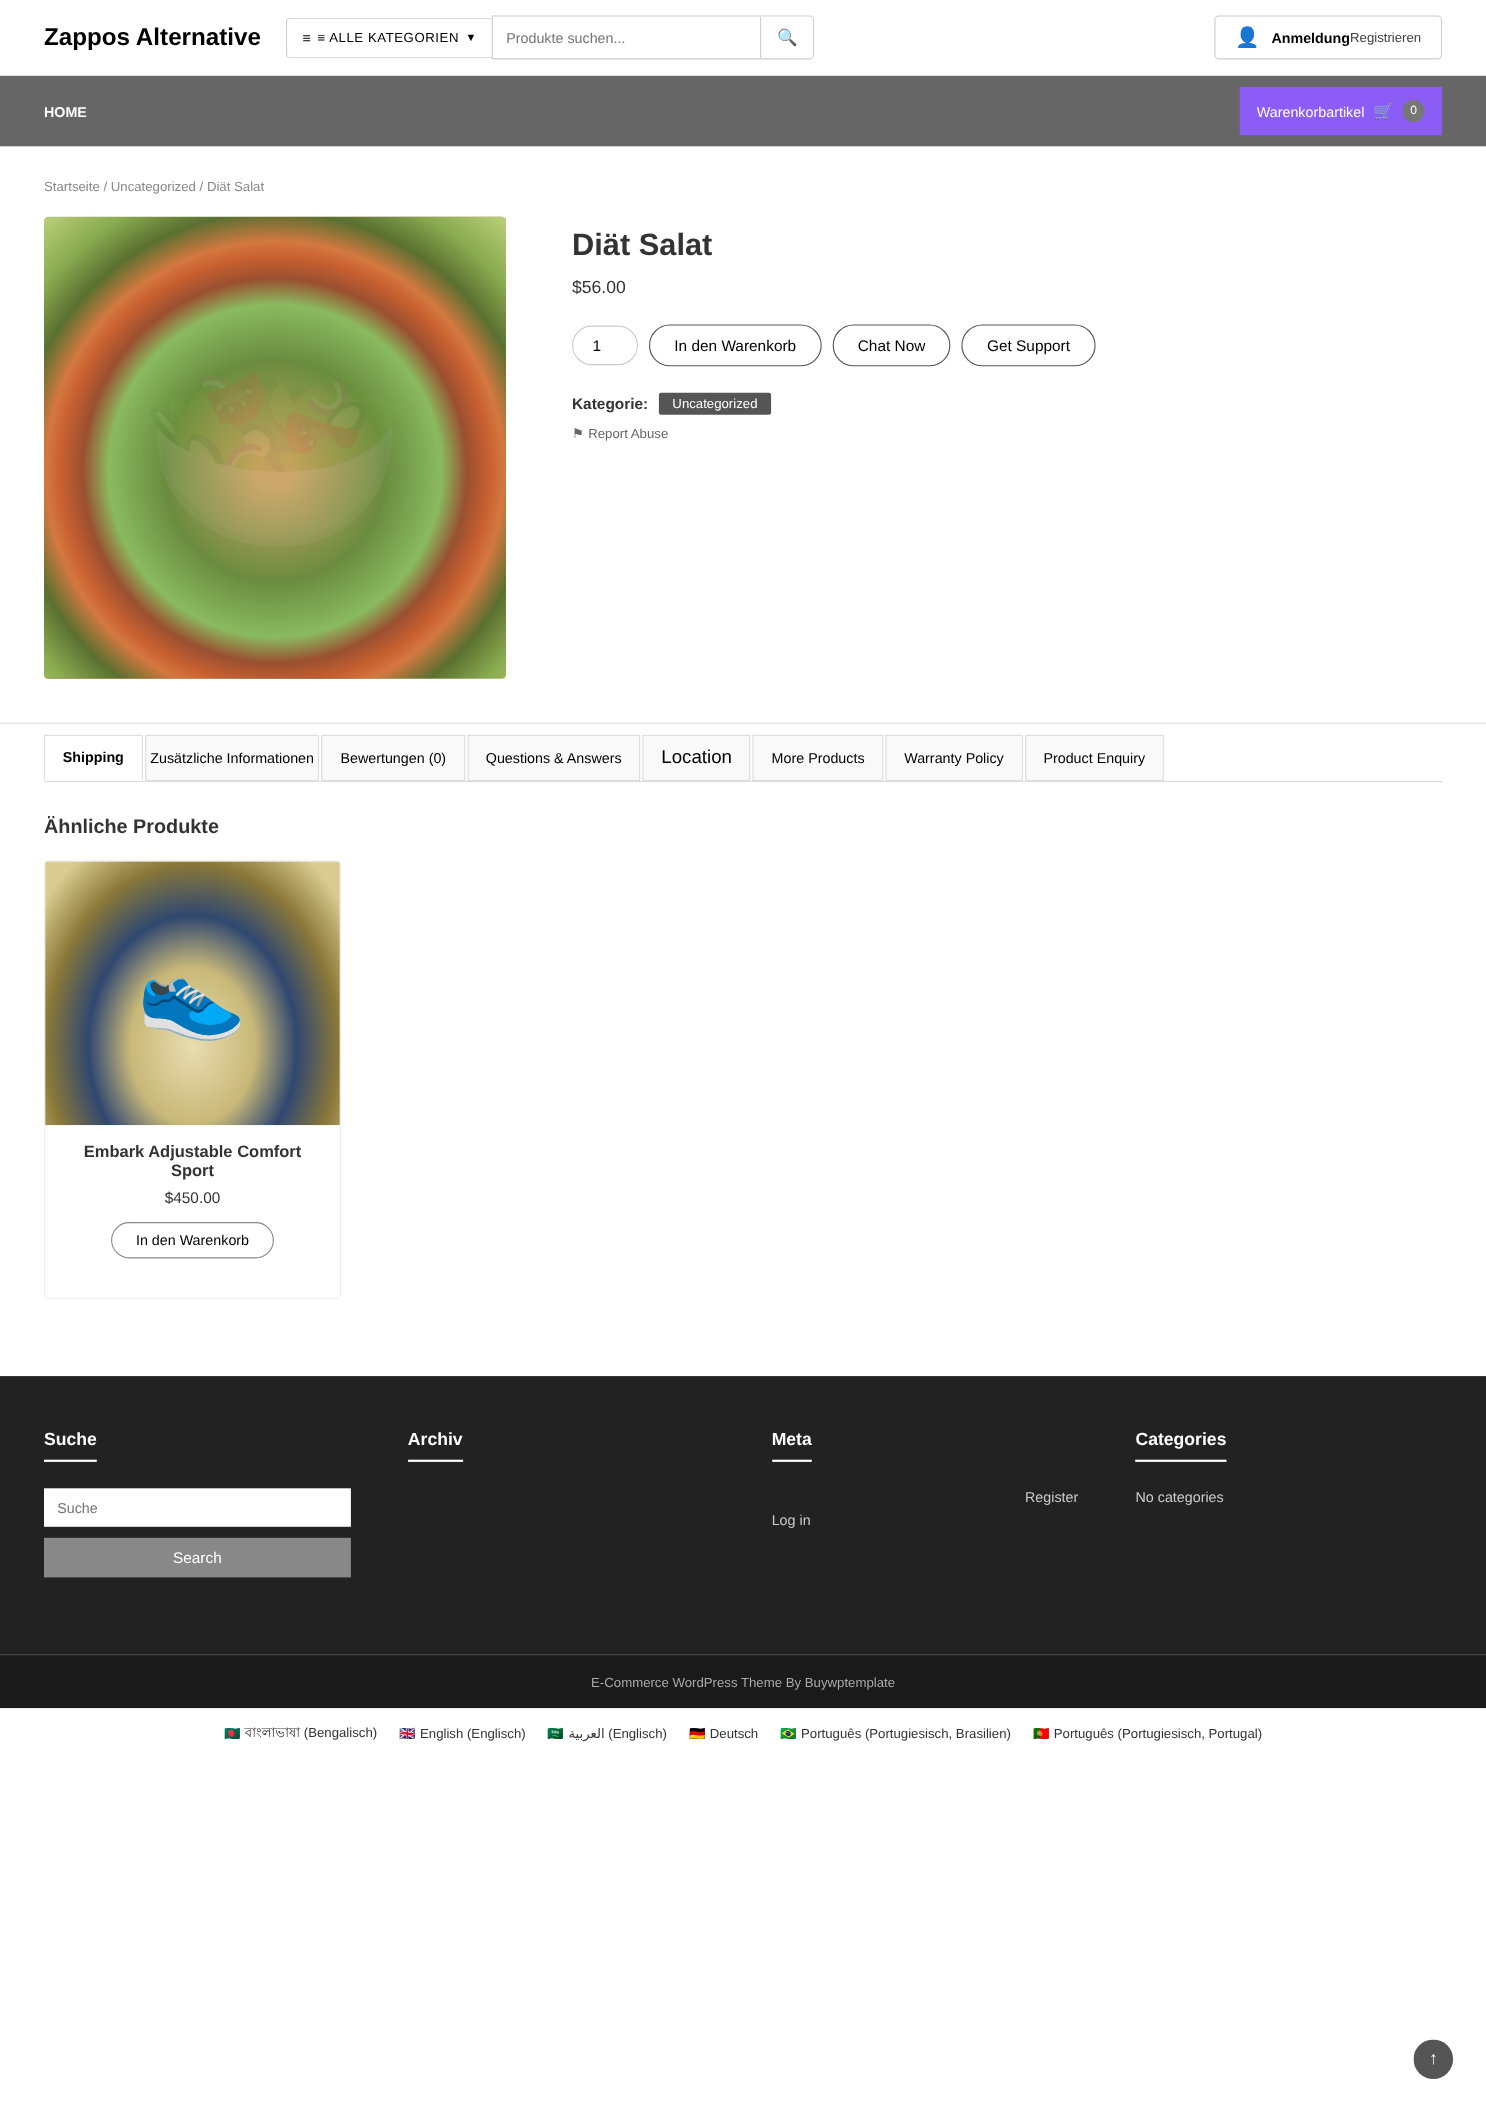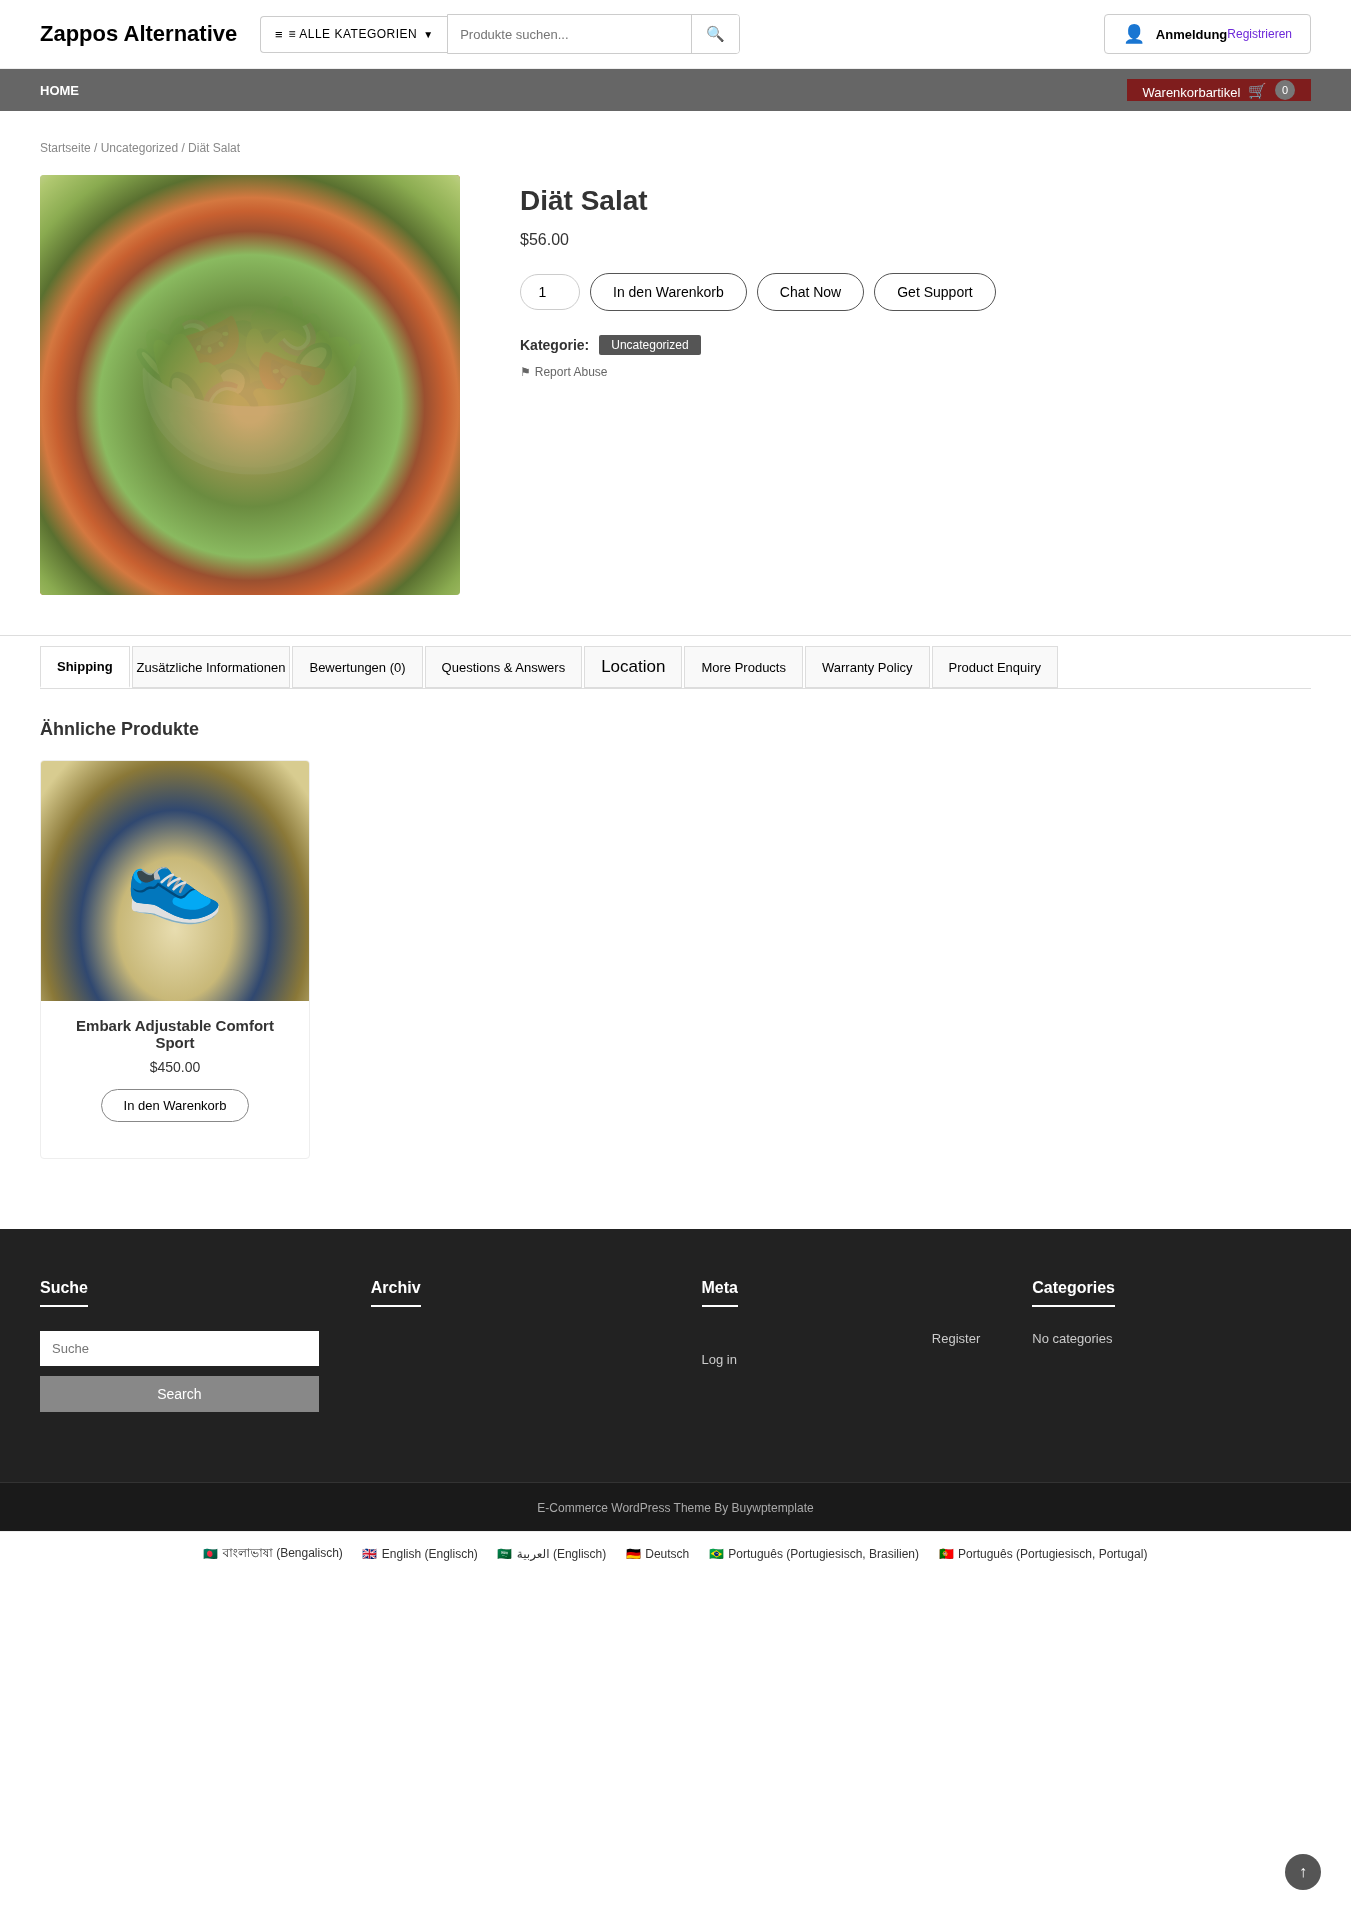--- a/index.html
+++ b/index.html
@@ -19,29 +19,29 @@
     <div style="display:flex;align-items:center;flex:1;border:1px solid #ccc;border-radius:0 4px 4px 0;overflow:hidden;">
       <input type="text" style="border: none; outline: none; padding: 10px 12px; font-size: 13px; flex: 1 1 0%; color: rgb(153, 153, 153);" placeholder="Produkte suchen...">
       <button style="background:#fff;border:none;border-left:1px solid #ccc;padding:10px 14px;cursor:pointer;font-size:15px;">🔍</button>
     </div>
   </div>
   <div style="margin-left:auto;">
     <button style="display:flex;align-items:center;gap:10px;border:1px solid #ccc;border-radius:4px;padding:8px 18px;cursor:pointer;background:#fff;">
       <span style="font-size:18px;">👤</span>
       <div style="display:flex;flex-direction:row;align-items:flex-start;">
         <span style="font-size:13px;font-weight:bold;">Anmeldung</span>
-        <span style="font-size:12px;color:#6d28d9;">Registrieren</span>
+        <span style="font-size:12px;color:#404040;">Registrieren</span>
       </div>
     </button>
   </div>
 </div>
 
 <div style="background:#666;padding:10px 40px;display:flex;align-items:center;justify-content:space-between;">
   <span style="color:#fff;font-size:13px;font-weight:bold;cursor:pointer;">HOME</span>
-  <button style="background:#7f1d1d;color:#fff;padding:1px 16px;border:none;cursor:pointer;display:flex;align-items:flex-end;gap:8px;font-size:13px;">
+  <button style="background:#8b5cf6;color:#fff;padding:12px 16px;border:none;cursor:pointer;display:flex;align-items:center;gap:8px;font-size:13px;">
     <span>Warenkorbartikel</span>
     <span style="font-size:15px;">🛒</span>
     <span style="background:#777;border-radius:50%;width:20px;height:20px;display:flex;align-items:center;justify-content:center;font-size:11px;">
       <span>0</span>
     </span>
   </button>
 </div>
 
 <div style="height:30px;"></div>
 

